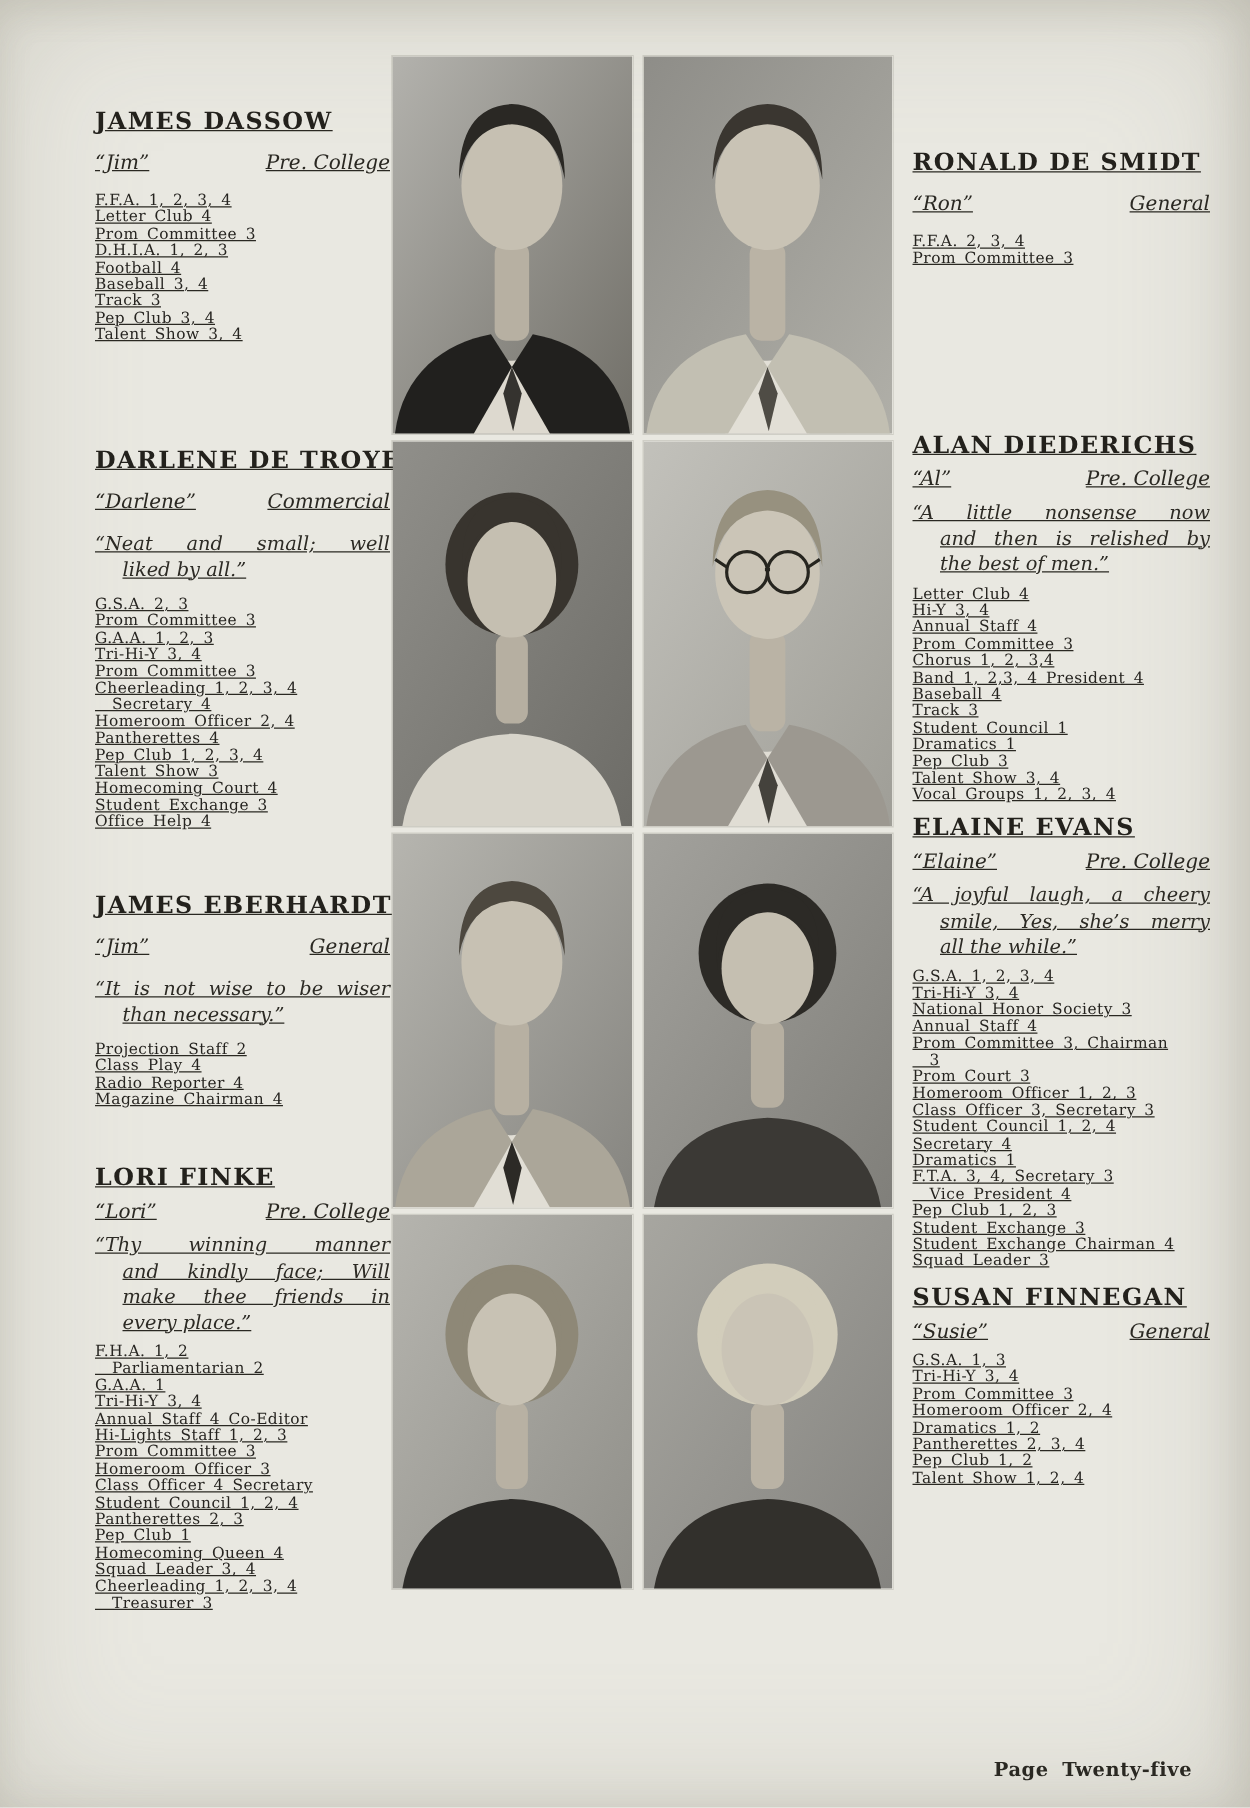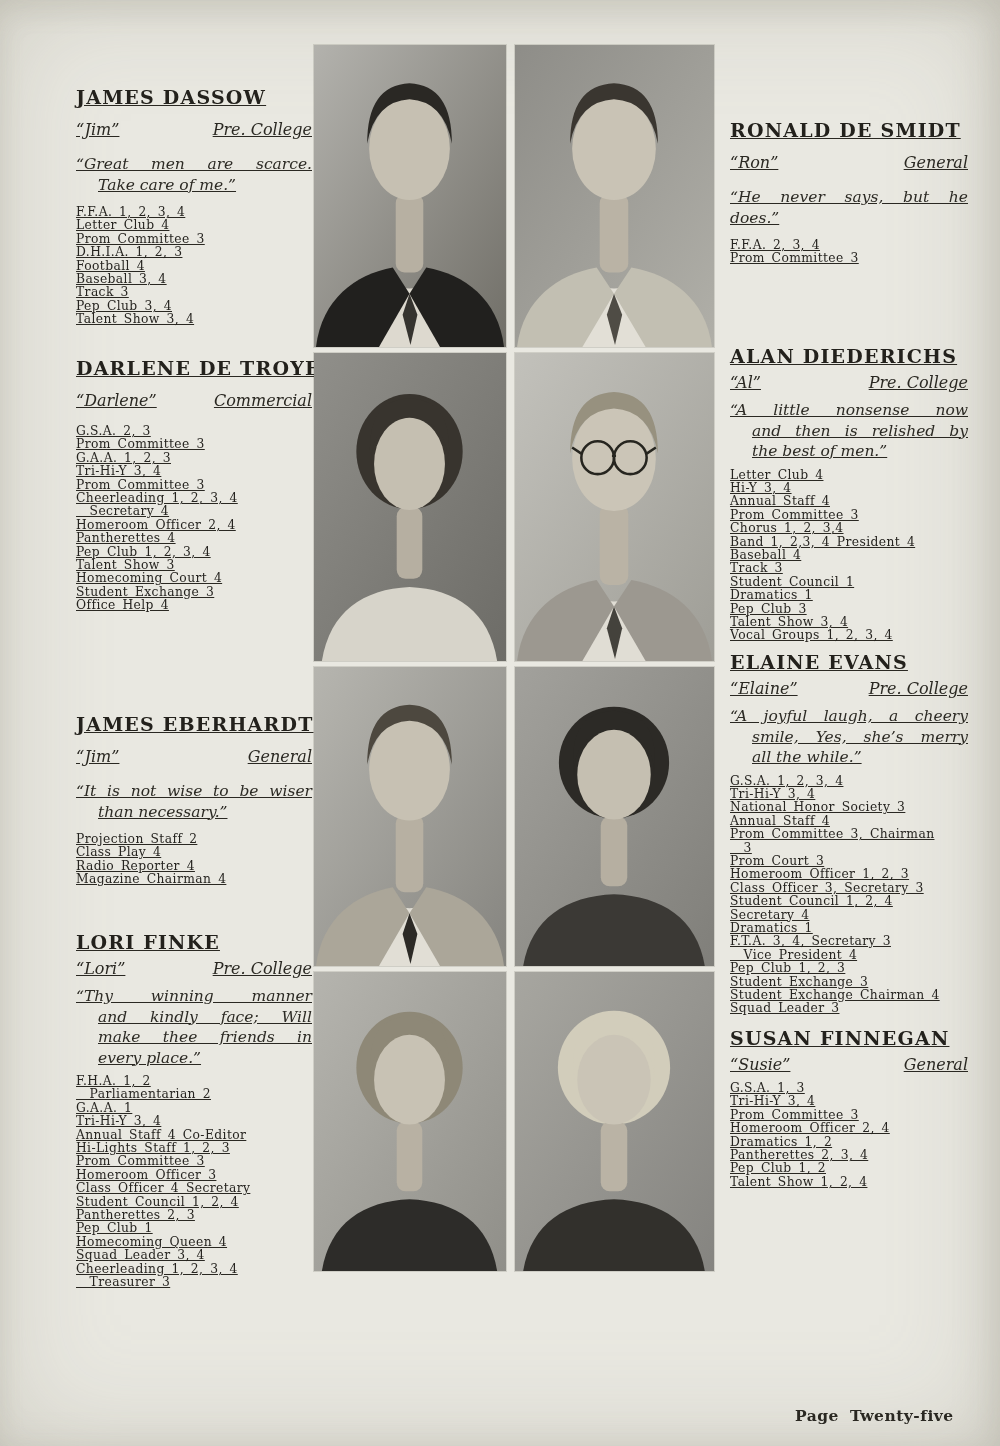--- a/index.html
+++ b/index.html
@@ -61,43 +61,43 @@
 <body>
 
 <div class="page" data-name="yearbook-page">
 
   <div class="student" style="left:76px;top:86px;width:236px;" data-name="student-block-james-dassow">
     <div class="s-name" data-name="student-name">JAMES DASSOW</div>
     <div class="s-meta" data-name="student-meta">
       <span data-name="student-nickname">“Jim”</span>
       <span data-name="student-course">Pre. College</span>
     </div>
-    <div class="s-quote" data-name="student-quote">
-        <div class="q-line" data-name="quote-line">“Great men are scarce.</div>
-        <div class="q-line" data-name="quote-line">Take care of me.”</div>
-      </div>
     <div class="s-acts" data-name="student-activities">
         <div class="a-line" data-name="activity-line">F.F.A. 1, 2, 3, 4</div>
         <div class="a-line" data-name="activity-line">Letter Club 4</div>
         <div class="a-line" data-name="activity-line">Prom Committee 3</div>
         <div class="a-line" data-name="activity-line">D.H.I.A. 1, 2, 3</div>
         <div class="a-line" data-name="activity-line">Football 4</div>
         <div class="a-line" data-name="activity-line">Baseball 3, 4</div>
         <div class="a-line" data-name="activity-line">Track 3</div>
         <div class="a-line" data-name="activity-line">Pep Club 3, 4</div>
         <div class="a-line" data-name="activity-line">Talent Show 3, 4</div>
       </div>
   </div>
 
   <div class="student" style="left:76px;top:357px;width:236px;" data-name="student-block-darlene-de-troye">
     <div class="s-name" data-name="student-name">DARLENE DE TROYE</div>
     <div class="s-meta" data-name="student-meta">
       <span data-name="student-nickname">“Darlene”</span>
       <span data-name="student-course">Commercial</span>
     </div>
+    <div class="s-quote" data-name="student-quote">
+        <div class="q-line" data-name="quote-line">“Neat and small; well</div>
+        <div class="q-line" data-name="quote-line">liked by all.”</div>
+      </div>
     <div class="s-acts" data-name="student-activities">
         <div class="a-line" data-name="activity-line">G.S.A. 2, 3</div>
         <div class="a-line" data-name="activity-line">Prom Committee 3</div>
         <div class="a-line" data-name="activity-line">G.A.A. 1, 2, 3</div>
         <div class="a-line" data-name="activity-line">Tri-Hi-Y 3, 4</div>
         <div class="a-line" data-name="activity-line">Prom Committee 3</div>
         <div class="a-line" data-name="activity-line">Cheerleading 1, 2, 3, 4</div>
         <div class="a-line" data-name="activity-line">  Secretary 4</div>
         <div class="a-line" data-name="activity-line">Homeroom Officer 2, 4</div>
         <div class="a-line" data-name="activity-line">Pantherettes 4</div>
@@ -158,24 +158,20 @@
         <div class="a-line" data-name="activity-line">  Treasurer 3</div>
       </div>
   </div>
 
   <div class="student" style="left:730px;top:119px;width:238px;" data-name="student-block-ronald-de-smidt">
     <div class="s-name" data-name="student-name">RONALD DE SMIDT</div>
     <div class="s-meta" data-name="student-meta">
       <span data-name="student-nickname">“Ron”</span>
       <span data-name="student-course">General</span>
     </div>
-    <div class="s-quote" data-name="student-quote">
-        <div class="q-line" data-name="quote-line">“He never says, but he</div>
-        <div class="q-line" data-name="quote-line">does.”</div>
-      </div>
     <div class="s-acts" data-name="student-activities">
         <div class="a-line" data-name="activity-line">F.F.A. 2, 3, 4</div>
         <div class="a-line" data-name="activity-line">Prom Committee 3</div>
       </div>
   </div>
 
   <div class="student tight" style="left:730px;top:345px;width:238px;" data-name="student-block-alan-diederichs">
     <div class="s-name" data-name="student-name">ALAN DIEDERICHS</div>
     <div class="s-meta" data-name="student-meta">
       <span data-name="student-nickname">“Al”</span>

